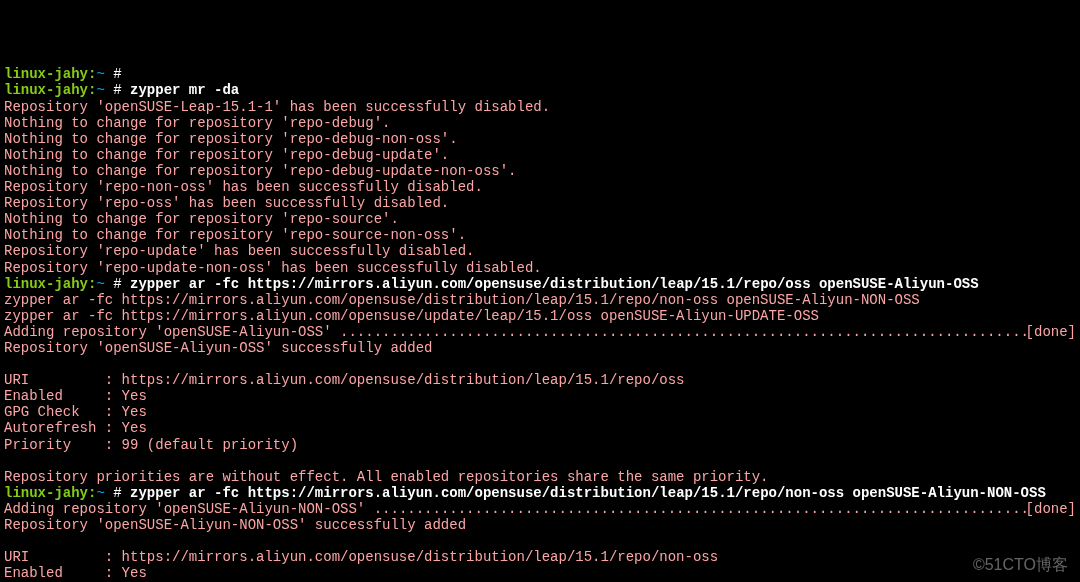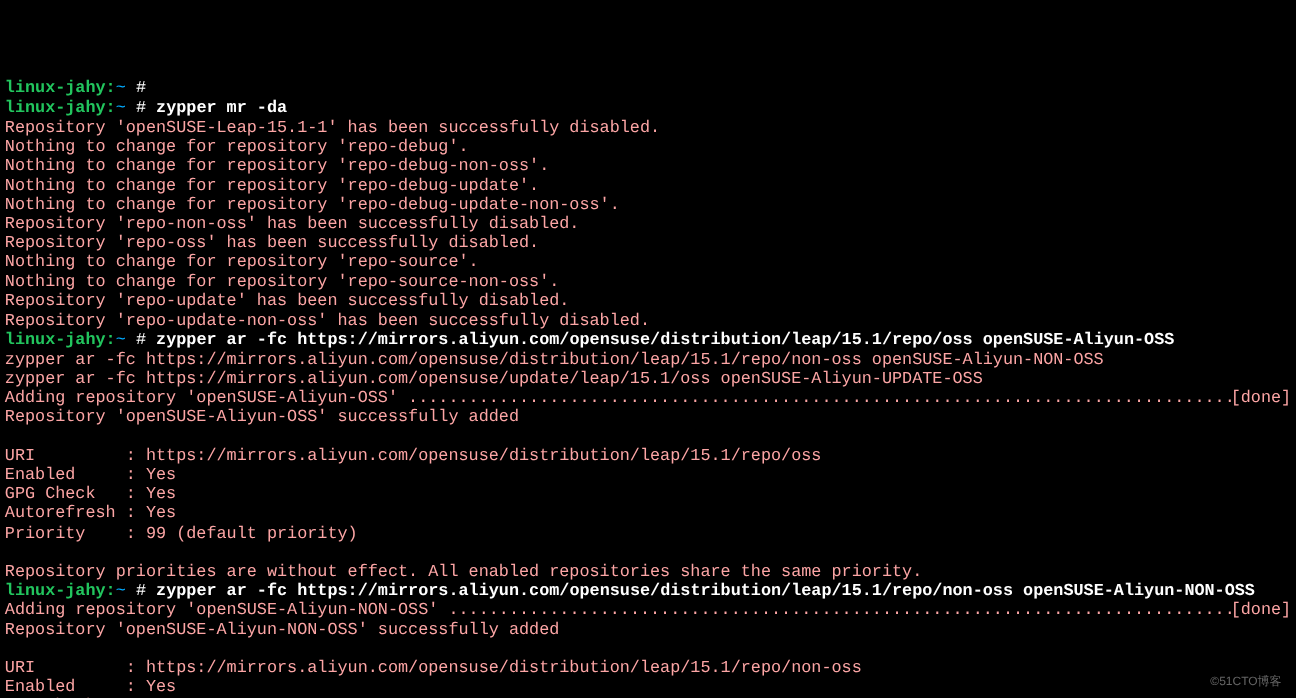--- a/index.html
+++ b/index.html
@@ -17,21 +17,21 @@
       width: 1080px;
       height: 582px;
       overflow: hidden;
       white-space: pre-wrap;
       position: relative;
     }
     .terminal-line {
       display: block;
     }
     .prompt-host {
-      color: #22c55e;
+      color: #84cc16;
       font-weight: bold;
       margin-top: 40px;
     }
     .prompt-tilde {
       color: #00aaff;
     }
     .prompt-hash {
       color: #ffffff;
     }
     .cmd-text {
@@ -39,21 +39,21 @@
       font-weight: bold;
     }
     .output-text {
       color: #fca5a5;
     }
     .watermark {
       position: absolute;
       bottom: 8px;
       right: 12px;
       color: rgba(200,200,200,0.5);
-      font-size: 10px;
+      font-size: 16px;
       font-family: sans-serif;
       text-align: right;
     }
   </style>
 </head>
 <body>
 
 
 
 <div id="terminal"><div class="terminal-line"><span class="prompt-host">linux-jahy:</span><span class="prompt-tilde">~</span><span class="prompt-hash"> #</span><span class="cmd-text"></span></div><div class="terminal-line"><span class="prompt-host">linux-jahy:</span><span class="prompt-tilde">~</span><span class="prompt-hash"> #</span><span class="cmd-text"> zypper mr -da</span></div><div class="terminal-line output-text">Repository 'openSUSE-Leap-15.1-1' has been successfully disabled.</div><div class="terminal-line output-text">Nothing to change for repository 'repo-debug'.</div><div class="terminal-line output-text">Nothing to change for repository 'repo-debug-non-oss'.</div><div class="terminal-line output-text">Nothing to change for repository 'repo-debug-update'.</div><div class="terminal-line output-text">Nothing to change for repository 'repo-debug-update-non-oss'.</div><div class="terminal-line output-text">Repository 'repo-non-oss' has been successfully disabled.</div><div class="terminal-line output-text">Repository 'repo-oss' has been successfully disabled.</div><div class="terminal-line output-text">Nothing to change for repository 'repo-source'.</div><div class="terminal-line output-text">Nothing to change for repository 'repo-source-non-oss'.</div><div class="terminal-line output-text">Repository 'repo-update' has been successfully disabled.</div><div class="terminal-line output-text">Repository 'repo-update-non-oss' has been successfully disabled.</div><div class="terminal-line"><span class="prompt-host">linux-jahy:</span><span class="prompt-tilde">~</span><span class="prompt-hash"> #</span><span class="cmd-text"> zypper ar -fc https://mirrors.aliyun.com/opensuse/distribution/leap/15.1/repo/oss openSUSE-Aliyun-OSS</span></div><div class="terminal-line output-text">zypper ar -fc https://mirrors.aliyun.com/opensuse/distribution/leap/15.1/repo/non-oss openSUSE-Aliyun-NON-OSS</div><div class="terminal-line output-text">zypper ar -fc https://mirrors.aliyun.com/opensuse/update/leap/15.1/oss openSUSE-Aliyun-UPDATE-OSS</div><div class="terminal-line output-text" style="display: flex; width: 100%;"><span style="flex-shrink: 0;">Adding repository 'openSUSE-Aliyun-OSS' </span><span style="flex: 1 1 0%; overflow: hidden; white-space: nowrap;">........................................................................................................................................................................</span><span style="flex-shrink: 0;">[done]</span></div><div class="terminal-line output-text">Repository 'openSUSE-Aliyun-OSS' successfully added</div><div class="terminal-line output-text">&nbsp;</div><div class="terminal-line output-text">URI         : https://mirrors.aliyun.com/opensuse/distribution/leap/15.1/repo/oss</div><div class="terminal-line output-text">Enabled     : Yes</div><div class="terminal-line output-text">GPG Check   : Yes</div><div class="terminal-line output-text">Autorefresh : Yes</div><div class="terminal-line output-text">Priority    : 99 (default priority)</div><div class="terminal-line output-text">&nbsp;</div><div class="terminal-line output-text">Repository priorities are without effect. All enabled repositories share the same priority.</div><div class="terminal-line"><span class="prompt-host">linux-jahy:</span><span class="prompt-tilde">~</span><span class="prompt-hash"> #</span><span class="cmd-text"> zypper ar -fc https://mirrors.aliyun.com/opensuse/distribution/leap/15.1/repo/non-oss openSUSE-Aliyun-NON-OSS</span></div><div class="terminal-line output-text" style="display: flex; width: 100%;"><span style="flex-shrink: 0;">Adding repository 'openSUSE-Aliyun-NON-OSS' </span><span style="flex: 1 1 0%; overflow: hidden; white-space: nowrap;">........................................................................................................................................................................</span><span style="flex-shrink: 0;">[done]</span></div><div class="terminal-line output-text">Repository 'openSUSE-Aliyun-NON-OSS' successfully added</div><div class="terminal-line output-text">&nbsp;</div><div class="terminal-line output-text">URI         : https://mirrors.aliyun.com/opensuse/distribution/leap/15.1/repo/non-oss</div><div class="terminal-line output-text">Enabled     : Yes</div><div class="terminal-line output-text">GPG Check   : Yes</div></div>

